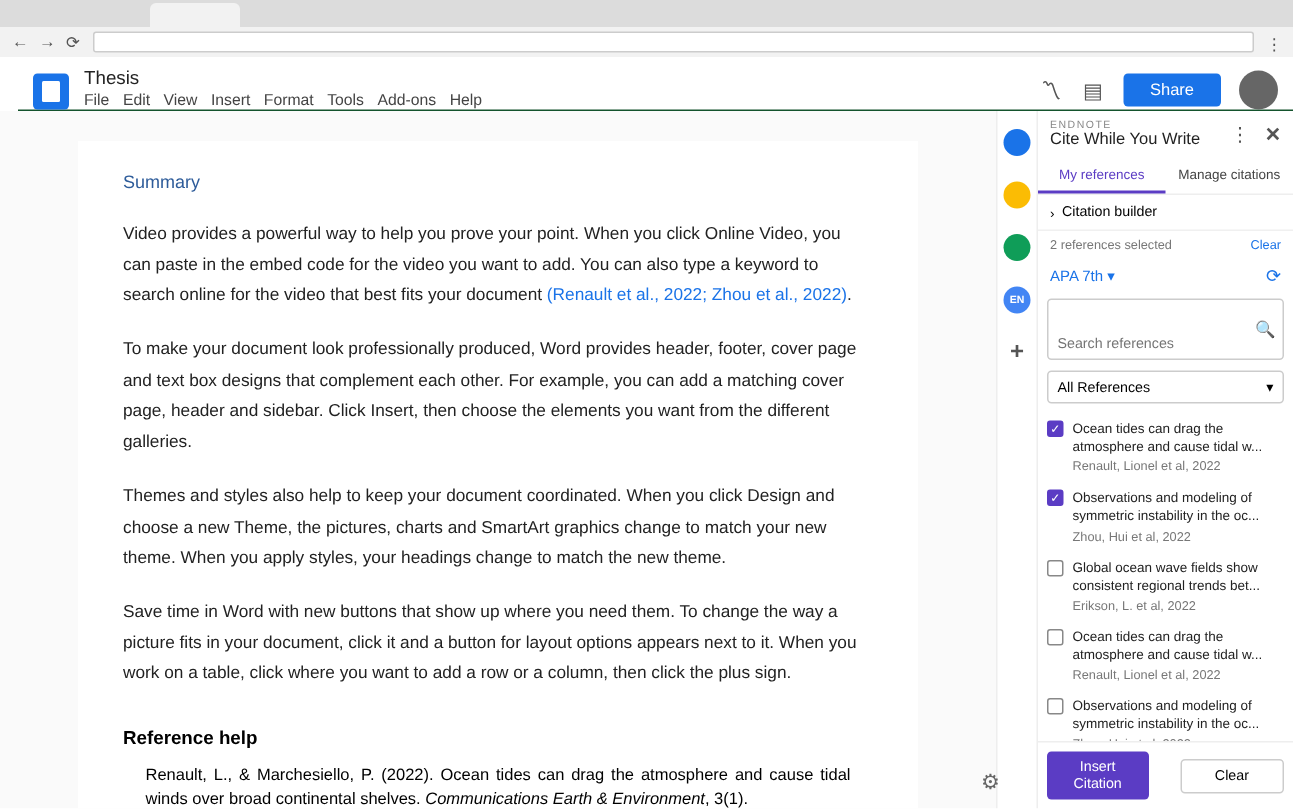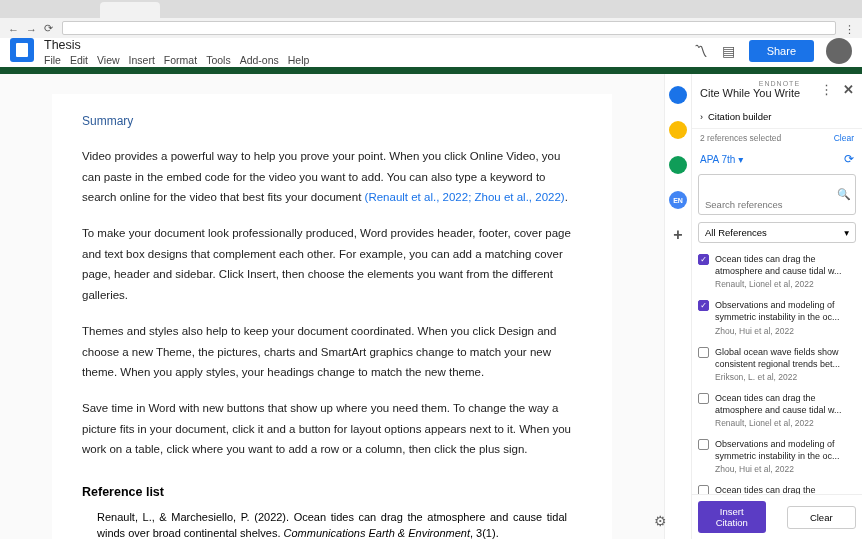--- a/index.html
+++ b/index.html
@@ -8,21 +8,21 @@
 
 .browser-chrome { height: 38px; background: #dcdcdc; display: flex; flex-direction: column; }
 .tab-strip { height: 18px; background: #dcdcdc; display: flex; align-items: flex-end; padding-left: 100px; }
 .tab { width: 60px; height: 16px; background: #f2f2f2; border-radius: 4px 4px 0 0; }
 .url-row { height: 20px; background: #f2f2f2; display: flex; align-items: center; gap: 8px; padding: 0 8px; }
 .nav-ico { width: 10px; font-size: 11px; color: #555; cursor: pointer; }
 .url-bar { flex: 1; height: 14px; background: #fff; border: 1px solid #ccc; border-radius: 2px; }
 .url-end { width: 10px; height: 10px; color:#555;font-size:11px;text-align:center; }
 
 
-.app-header { height: 36px; display: flex; align-items: flex-start; padding: 0 10px; border-bottom: 7px solid #14532d; }
+.app-header { height: 36px; display: flex; align-items: flex-end; padding: 0 10px; border-bottom: 1px solid #14532d; margin-left: 12px; }
 .logo { width: 24px; height: 24px; background: #1a73e8; border-radius: 3px; display:flex;align-items:center;justify-content:center; }
 .logo::before { content:''; width:12px;height:14px;background:#fff;border-radius:1px; }
 .doc-meta { margin-left: 10px; display:flex;flex-direction:column;justify-content:center; }
 .doc-title { font-size: 12.5px; color: #222; }
 .menu-row { display:flex; gap:9px; font-size: 10.5px; color:#444; margin-top:2px; }
 .menu-row span { cursor:pointer; }
 .header-right { margin-left:auto; display:flex; align-items:center; gap:12px; }
 .hdr-ico { width:16px;height:16px; color:#555; cursor:pointer; display:flex;align-items:center;justify-content:center;font-size:14px; }
 .share-btn { background:#1a73e8;color:#fff;font-size:11px;padding:5px 18px;border-radius:3px;cursor:pointer;border:none; }
 .avatar { width:26px;height:26px;border-radius:50%;background:#666; }
@@ -41,21 +41,21 @@
 .vstrip { width:28px; background:#fff; border-left:1px solid #eee; border-right:1px solid #eee; display:flex;flex-direction:column;align-items:center;gap:17px;padding-top:12px; }
 .vico { width:18px;height:18px;border-radius:50%; display:flex;align-items:center;justify-content:center;font-size:10px;font-weight:bold;color:#fff;cursor:pointer; }
 .vico.blue { background:#1a73e8; }
 .vico.yellow { background:#fbbc04; }
 .vico.green { background:#0f9d58; }
 .vico.en { background:#4285f4; font-size:7px; }
 .vico.plus { background:none;color:#555;font-size:16px; }
 
 
 .sidebar { width:170px; background:#fff; display:flex;flex-direction:column; font-size:10px; }
-.sb-head { display:flex;align-items:center;padding:6px 8px;text-align:right; }
+.sb-head { display:flex;align-items:center;padding:6px 8px; }
 .sb-brand { font-size:7px;color:#888;letter-spacing:1px; }
 .sb-title { font-size:11px;font-weight:500;color:#222; }
 .sb-head-icons { margin-left:auto; display:flex;gap:10px; }
 .sb-head-icons span { cursor:pointer;font-size:13px;color:#555; }
 .sb-close { color:#d93025;font-weight:bold; }
 
 .sb-tabs { display:flex; border-bottom:1px solid #eee; }
 .sb-tab { flex:1;text-align:center;font-size:9px;padding:6px 2px;cursor:pointer;color:#444; }
 .sb-tab.active { color:#5b3cc4;border-bottom:2px solid #5b3cc4;font-weight:500; }
 
@@ -134,21 +134,21 @@
 
   <div class="doc-area">
     <div class="page">
       <div class="h-summary">Summary</div>
       <p class="para">
         <span>Video provides a powerful way to help you prove your point. When you click Online Video, you can paste in the embed code for the video you want to add. You can also type a keyword to search online for the video that best fits your document </span><span class="cite-inline">(Renault et al., 2022; Zhou et al., 2022)</span><span>.</span>
       </p>
       <p class="para">To make your document look professionally produced, Word provides header, footer, cover page and text box designs that complement each other. For example, you can add a matching cover page, header and sidebar. Click Insert, then choose the elements you want from the different galleries.</p>
       <p class="para">Themes and styles also help to keep your document coordinated. When you click Design and choose a new Theme, the pictures, charts and SmartArt graphics change to match your new theme. When you apply styles, your headings change to match the new theme.</p>
       <p class="para">Save time in Word with new buttons that show up where you need them. To change the way a picture fits in your document, click it and a button for layout options appears next to it. When you work on a table, click where you want to add a row or a column, then click the plus sign.</p>
-      <div class="ref-head">Reference list</div>
+      <div class="ref-head">Reference help</div>
       <p class="ref-entry">
         <span>Renault, L., &amp; Marchesiello, P. (2022). Ocean tides can drag the atmosphere and cause tidal winds over broad continental shelves. </span><i>Communications Earth &amp; Environment</i><span>, 3(1).</span>
       </p>
     </div>
   </div>
 
   <div class="vstrip">
     <div class="vico blue"></div>
     <div class="vico yellow"></div>
     <div class="vico green"></div>
@@ -161,20 +161,24 @@
       <div>
         <div class="sb-brand">ENDNOTE</div>
         <div class="sb-title">Cite While You Write</div>
       </div>
       <div class="sb-head-icons">
         <span>⋮</span>
         <span class="sb-close">✕</span>
       </div>
     </div>
 
+    <div class="sb-tabs">
+      <div class="sb-tab active">My references</div>
+      <div class="sb-tab">Manage citations</div>
+    </div>
 
     <div class="sb-builder">
       <span class="chev">›</span>
       <span>Citation builder</span>
     </div>
 
     <div class="sb-status">
       <span>2 references selected</span>
       <span class="sb-clear">Clear</span>
     </div>

